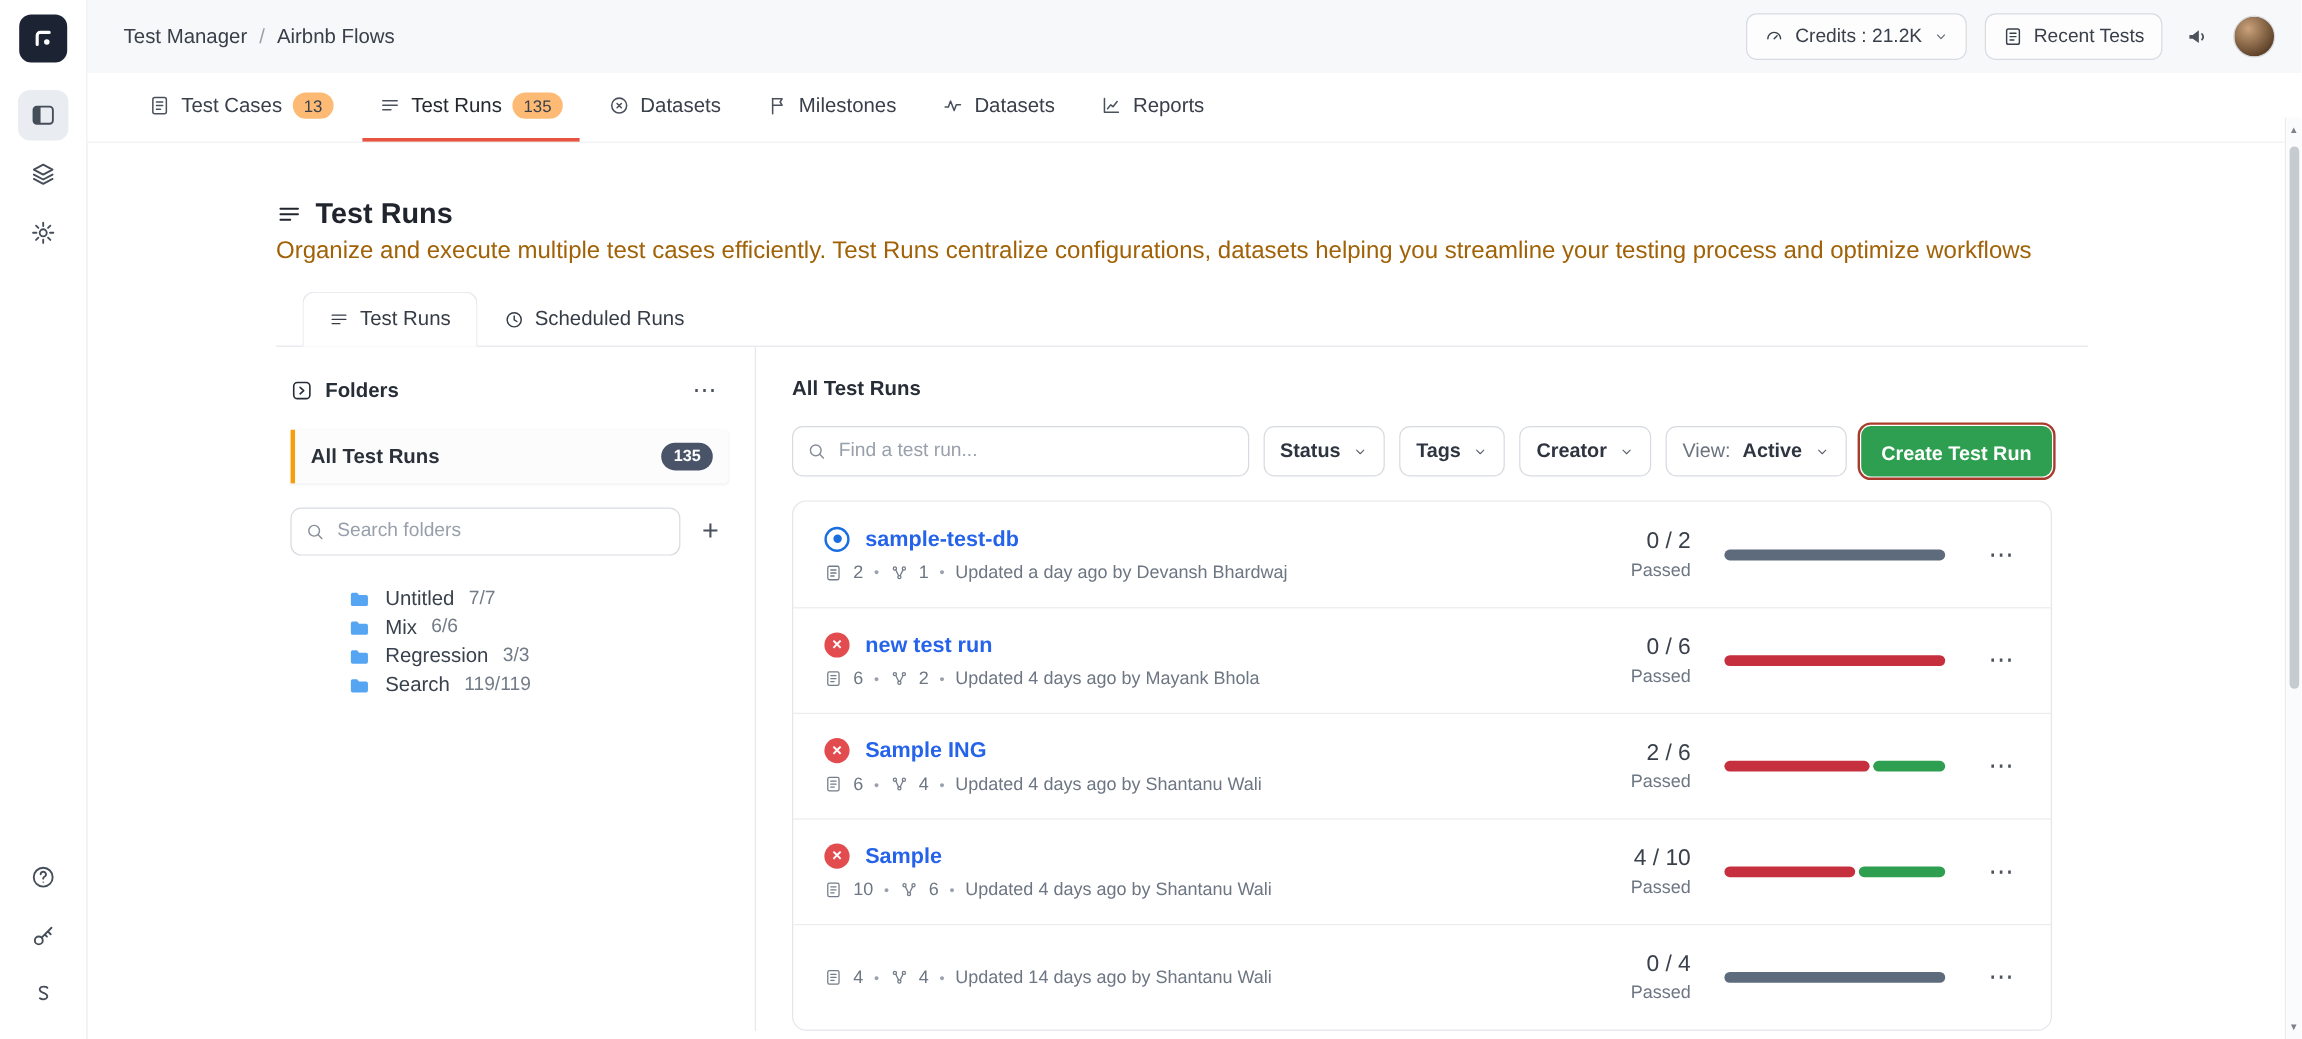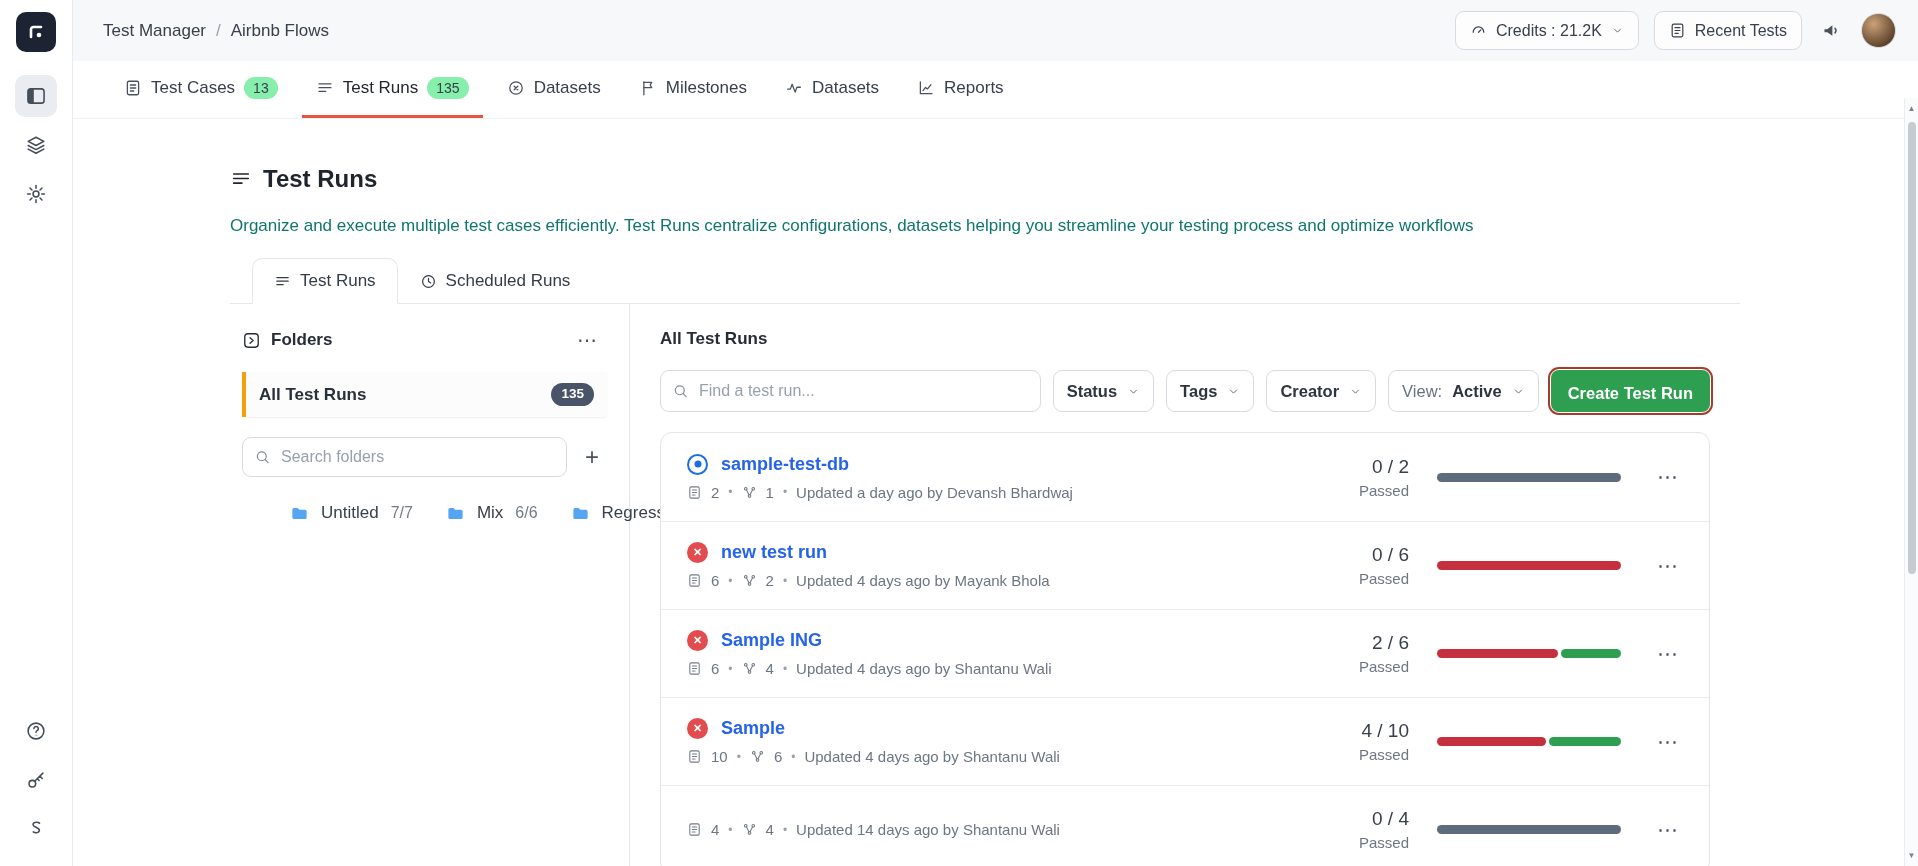--- a/index.html
+++ b/index.html
@@ -27,46 +27,46 @@
 .top-right{margin-left:auto;display:flex;align-items:center;gap:15px}
 .top-btn{height:39px;border:1px solid #d8dce2;border-radius:9px;background:#fdfdfe;display:flex;align-items:center;gap:9px;padding:0 14px;font-size:16px;color:#39404b}
 .chev{color:#5b626c}
 .bell{color:#4b525c;padding:4px}
 .avatar{width:35px;height:35px;border-radius:50%;background:radial-gradient(circle at 35% 30%,#caa27a,#5d4128 75%);border:1px solid #d5d9de}
 
 .tabbar{height:58px;background:#fff;border-bottom:1px solid #eef0f2;display:flex;align-items:stretch;padding-left:37px;gap:10px;flex:none}
 .tab{display:flex;align-items:center;gap:9px;padding:0 14px;font-size:17px;color:#39404b;border-bottom:3px solid transparent}
 .tab.active{border-bottom-color:#e8543f;color:#23272e}
 .tab .ticon{color:#4a515c}
-.pill{background:#86efac;color:#39404b;border-radius:11px;font-size:14px;padding:3px 9px;line-height:1.2}
+.pill{background:#fdba74;color:#39404b;border-radius:11px;font-size:14px;padding:3px 9px;line-height:1.2}
 
 .content{flex:1;padding:0 178px 0 157px;min-height:0}
 .page-head{margin-top:46px}
 .page-title{display:flex;align-items:center;gap:11px;font-size:24px;font-weight:700;color:#20252d}
-.page-desc{margin-top:23px;font-size:17px;color:#0f766e;white-space:nowrap}
+.page-desc{margin-top:5px;font-size:20px;color:#a16207;white-space:nowrap}
 
 .subtabs{display:flex;align-items:flex-end;margin-top:22px;border-bottom:1px solid #e4e7ec;padding-left:22px}
 .subtab{display:flex;align-items:center;gap:9px;font-size:17px;color:#353c46;padding:12px 21px;border:1px solid transparent;border-radius:10px 10px 0 0;margin-bottom:-1px;background:transparent}
 .subtab.active{background:#fff;border:1px solid #e4e7ec;border-bottom:1px solid #fff;font-weight:500}
 
 .body-grid{display:flex;align-items:flex-end}
 
 
 .folders-pane{width:400px;flex:none;border-right:1px solid #e4e7ec;padding:22px 22px 60px 12px;min-height:570px}
 .fp-head{display:flex;align-items:center;gap:10px;color:#272d36;font-weight:700;font-size:17px}
 .fp-dots{margin-left:auto;font-size:20px;color:#4b525c;letter-spacing:2px;padding:2px 8px}
 .all-runs-row{margin-top:18px;height:45px;display:flex;align-items:center;padding:0 13px;border-left:4px solid #f59f0a;background:#fcfcfd;box-shadow:0 1px 2px rgba(16,24,40,.06);font-weight:700;font-size:17px;color:#2a313b;border-radius:0 4px 4px 0;cursor:pointer}
 .count-badge{margin-left:auto;background:#4a5468;color:#fff;font-size:13.5px;font-weight:700;border-radius:12px;padding:4px 10px;line-height:1.1}
 .folder-search-row{margin-top:20px;display:flex;align-items:center;gap:10px}
 .search-box{position:relative;flex:1}
 .search-box .sic{position:absolute;left:12px;top:50%;transform:translateY(-50%);color:#858d98}
 .search-box input{width:100%;height:40px;border:1px solid #d7dbe1;border-radius:9px;padding:0 12px 0 38px;font-size:16px;color:#39404b;background:#fff}
 .search-box input::placeholder{color:#98a0ab}
 .plus-btn{font-size:24px;color:#4b525c;width:30px;height:32px;line-height:1}
-.folder-list{margin-top:26px;padding-left:48px;display:flex;flex-direction:row;gap:33px}
+.folder-list{margin-top:26px;padding-left:48px;display:flex;flex-direction:column;gap:4px}
 .folder-item{display:flex;align-items:center;gap:12px;font-size:17px;color:#39414d;cursor:pointer}
 .folder-item .cnt{color:#737c88;font-size:16px}
 .folder-ic{color:#56a5f3}
 
 
 .runs-pane{flex:none;width:1050px;margin-left:30px;padding-top:24px}
 .runs-heading{font-size:17px;font-weight:700;color:#272d36}
 .controls{margin-top:21px;display:flex;align-items:center;gap:12px}
 .find-box{width:352px}
 .find-box input{height:42px}

